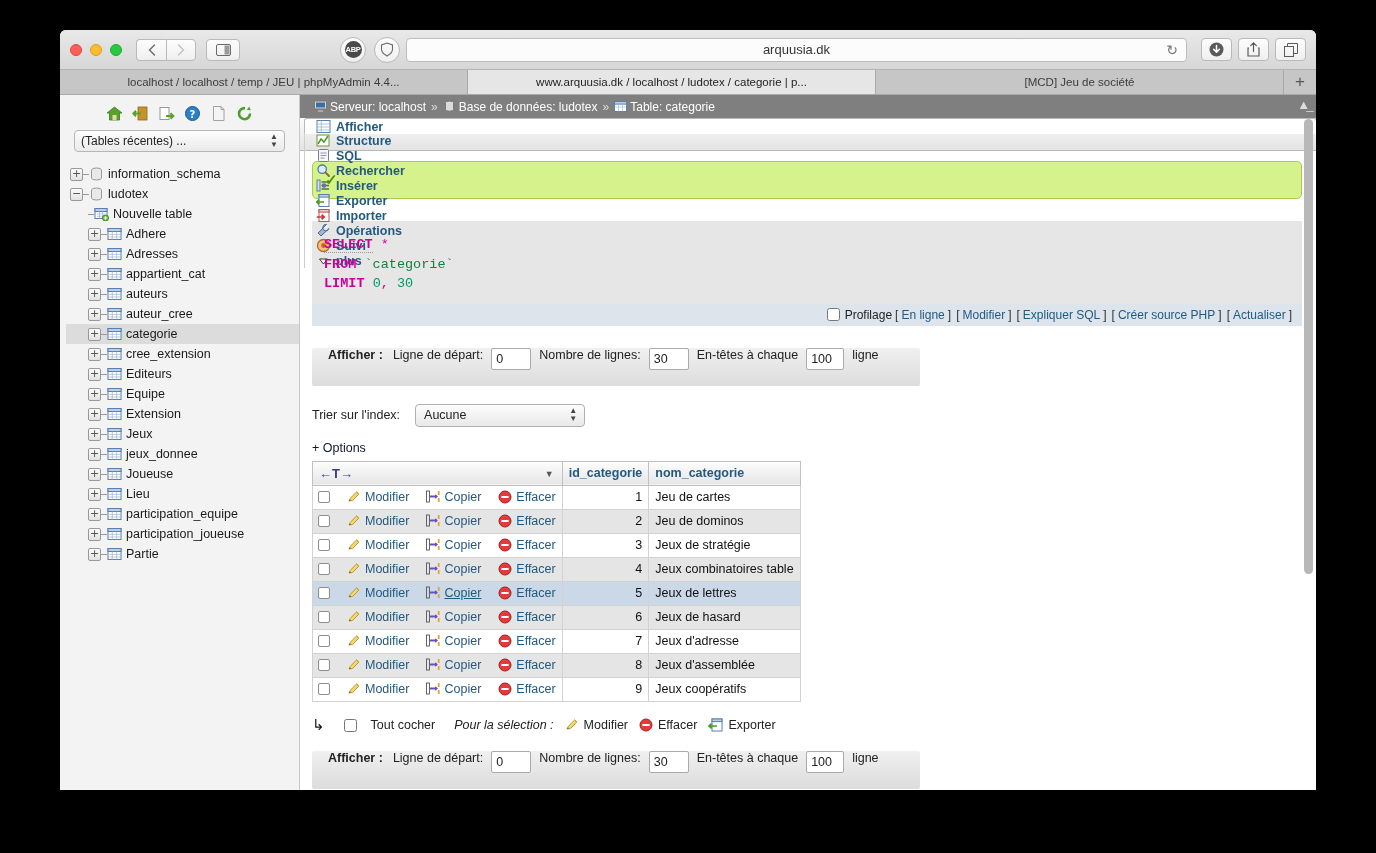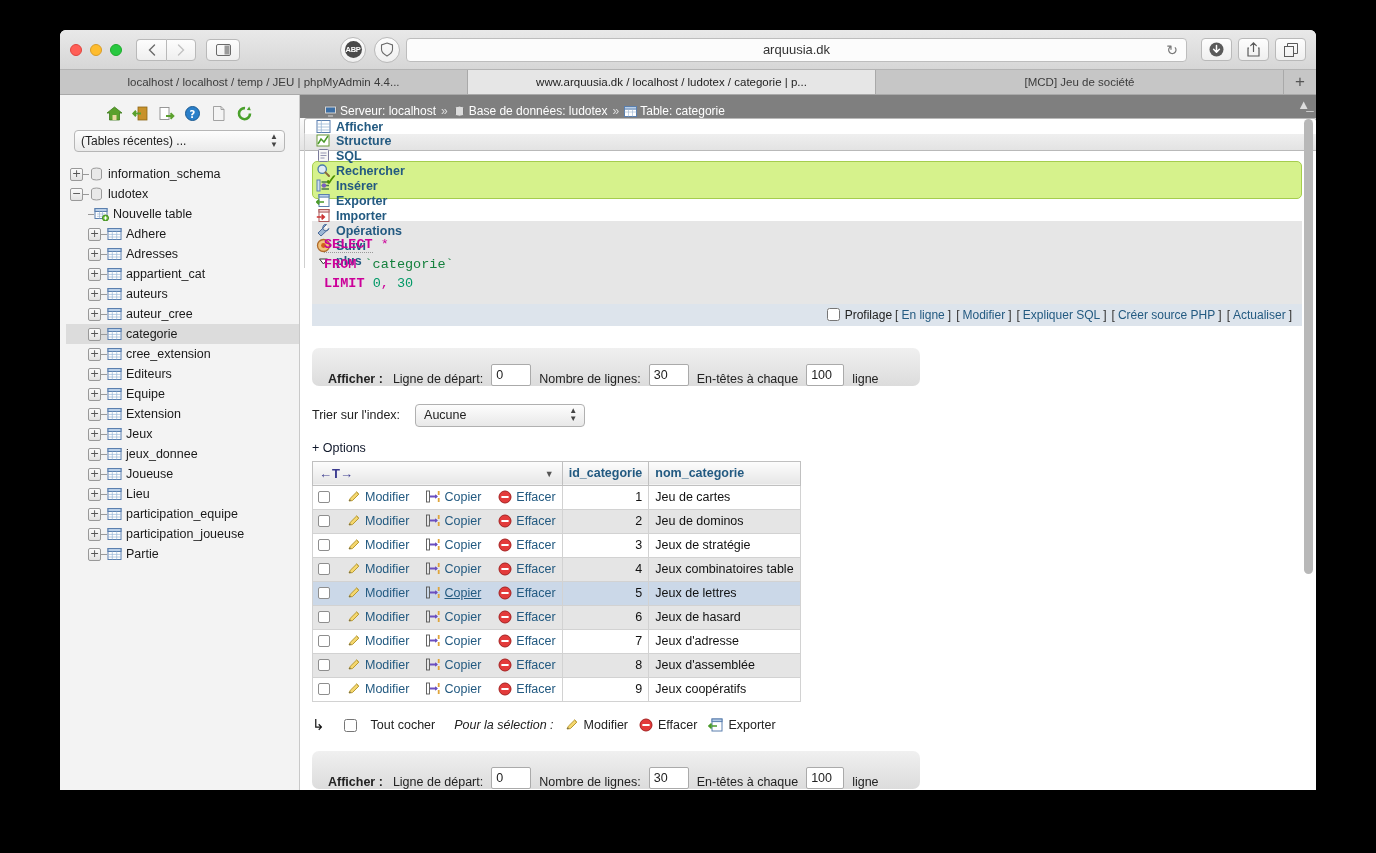--- a/index.html
+++ b/index.html
@@ -179,22 +179,22 @@
   .tico { width: 15px; height: 14px; margin-right: 4px; flex-shrink: 0; }
   .tlabel { color: #1a1a1a; }
 
   
   #main { flex: 1; background: #fff; overflow: hidden; position: relative; }
 
   #breadcrumb {
     height: 23px;
     background: #7f7f7f;
     color: #fff;
-    display: flex; align-items: flex-end;
-    padding: 0 24px;
+    display: flex; align-items: center;
+    padding: 0 14px;
     font-size: 12px;
     position: relative;
   }
   #breadcrumb .sep { margin: 0 5px; color: #ddd; }
   #breadcrumb .bcico { width: 13px; height: 13px; margin-right: 3px; vertical-align: -2px; display: inline-block; }
   #collapse { position: absolute; right: 6px; top: 2px; color: #ddd; font-size: 13px; }
 
   #navtabs {
     height: 33px;
     background: linear-gradient(#fbfbfb, #e3e3e3);
@@ -259,23 +259,23 @@
     color: #222;
     display: flex; justify-content: flex-end; align-items: center; gap: 1px;
     margin-bottom: 22px;
   }
   #profrow input { margin: 0 4px 0 0; vertical-align: middle; }
   #profrow a { color: #235a81; text-decoration: none; }
   .brk { color: #333; margin: 0 2px; }
 
   .dispbar {
     background: linear-gradient(#f0f0f0, #dcdcdc);
-    border-radius: 7px;
+    border-radius: 2px;
     height: 38px;
-    display: flex; align-items: flex-end;
+    display: flex; align-items: flex-start;
     padding: 0 16px;
     font-size: 12.5px; color: #222;
     gap: 8px;
     width: 608px;
   }
   .dispbar b { margin-right: 2px; }
   .numinput {
     width: 40px; height: 22px;
     border: 1px solid #aaa; background: #fff;
     border-radius: 2px;

